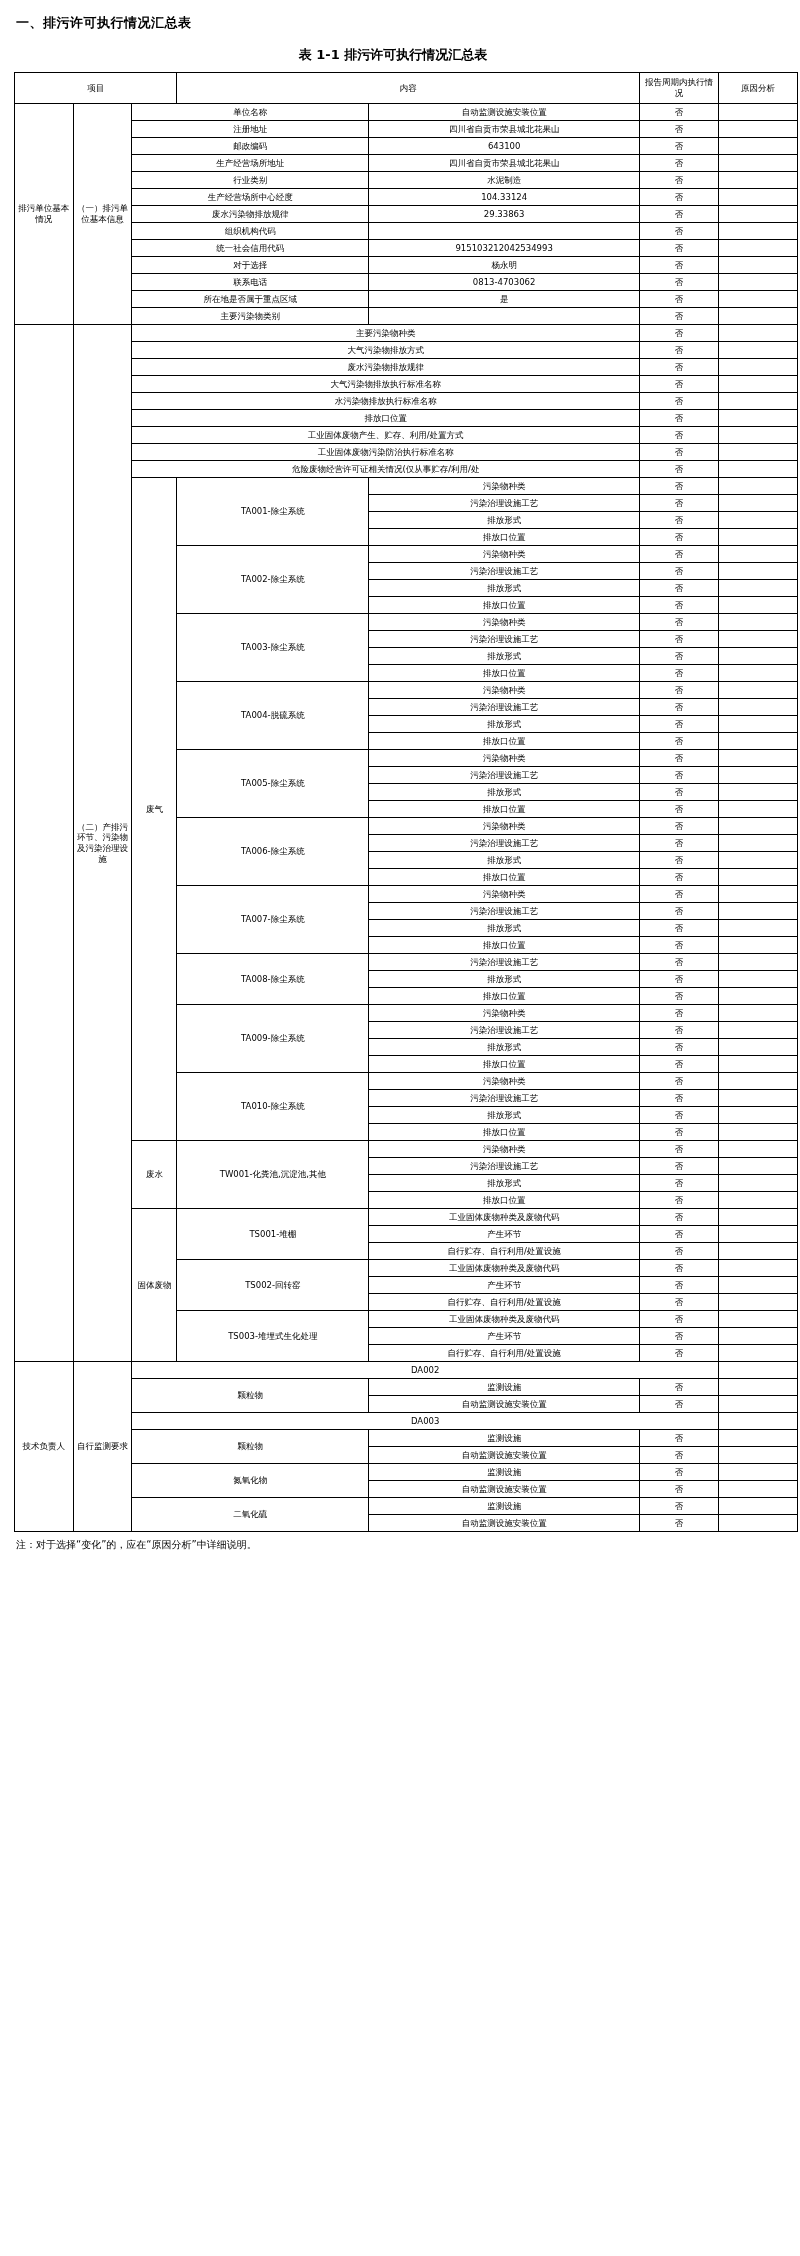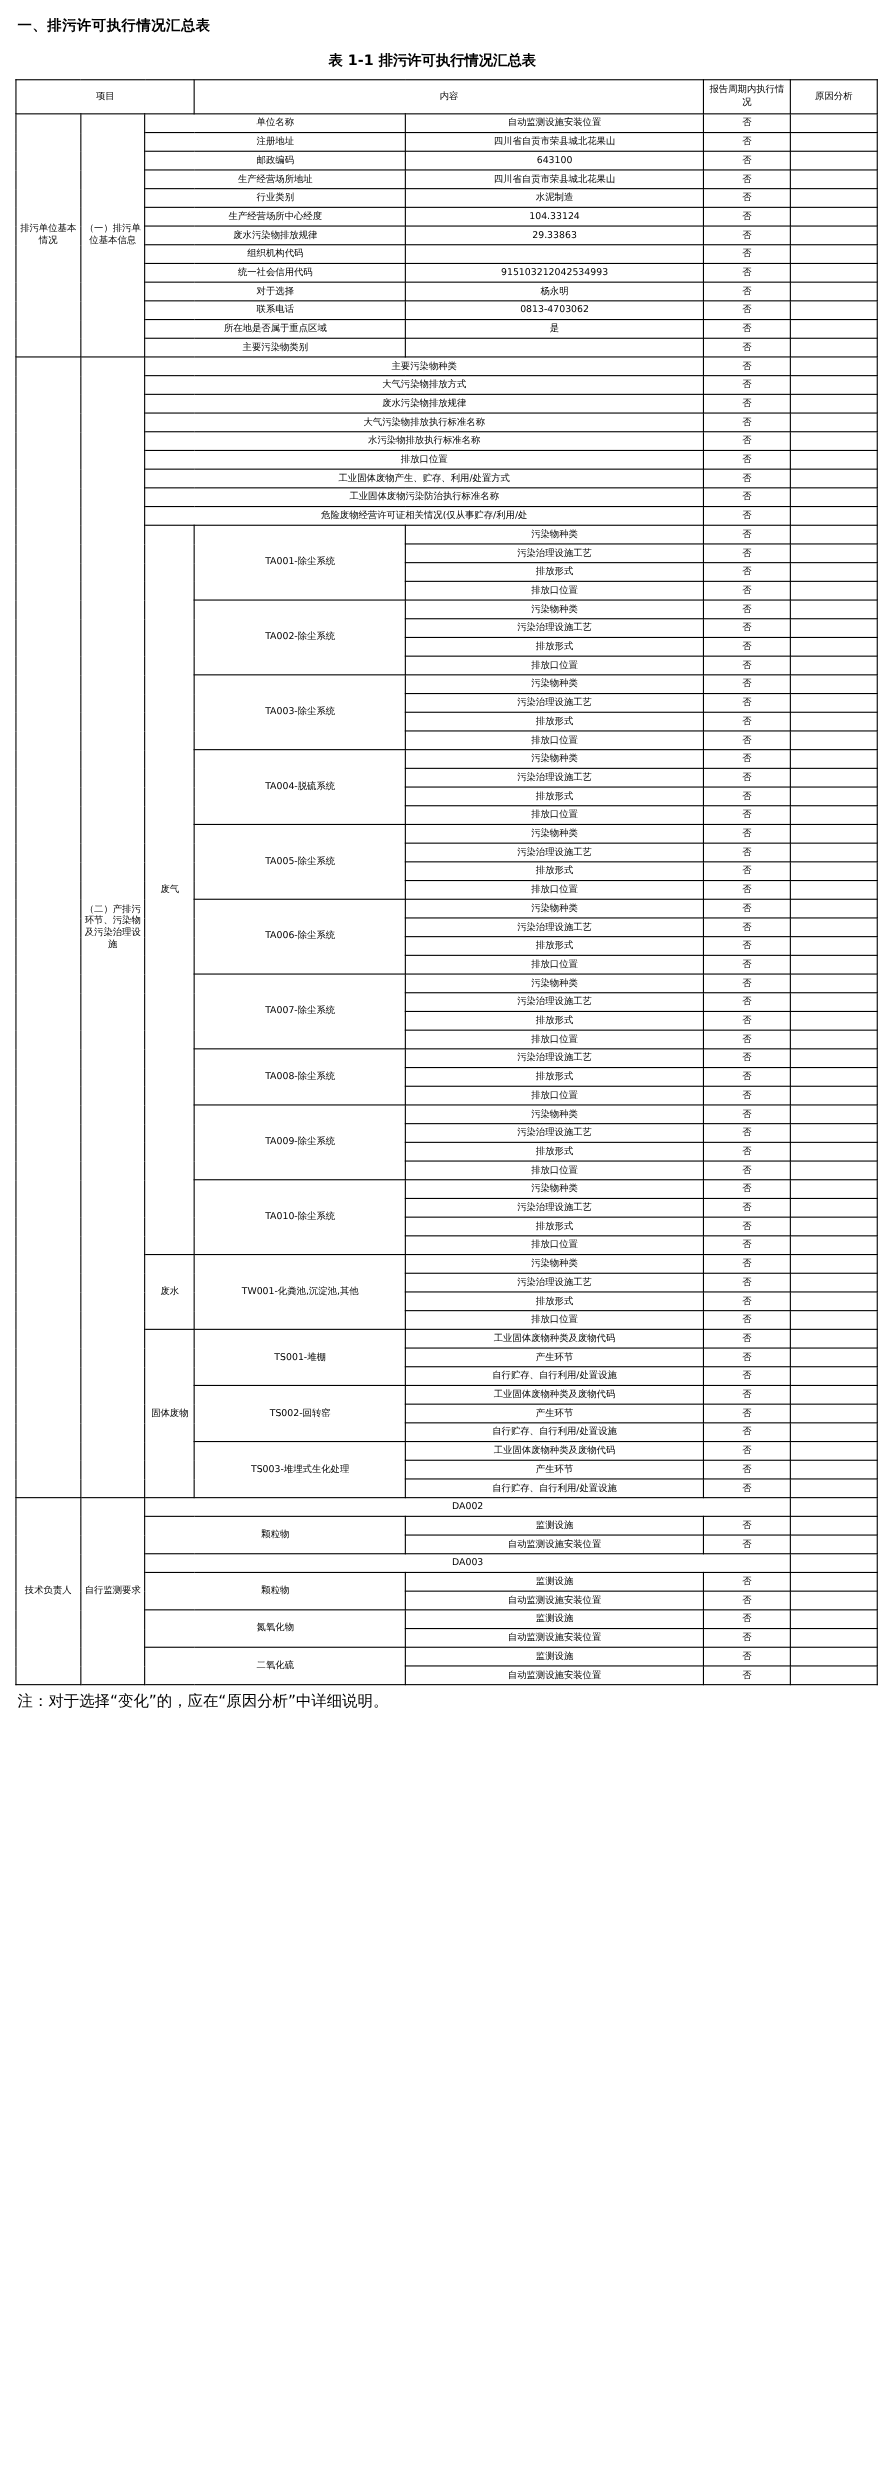--- a/index.html
+++ b/index.html
@@ -48,21 +48,21 @@
   table.main th {
     font-weight: normal;
     height: 26px;
   }
   td.vert {
     font-size: 8.5px;
     line-height: 1.3;
   }
   .rowh { height: 17px; }
   .note {
-    font-size: 14px;
+    font-size: 10px;
     margin-top: 6px;
     margin-left: 2px;
   }
   .c-head { font-weight: normal; }
 </style>
 </head>
 <body>
 
 <div class="page">
 

